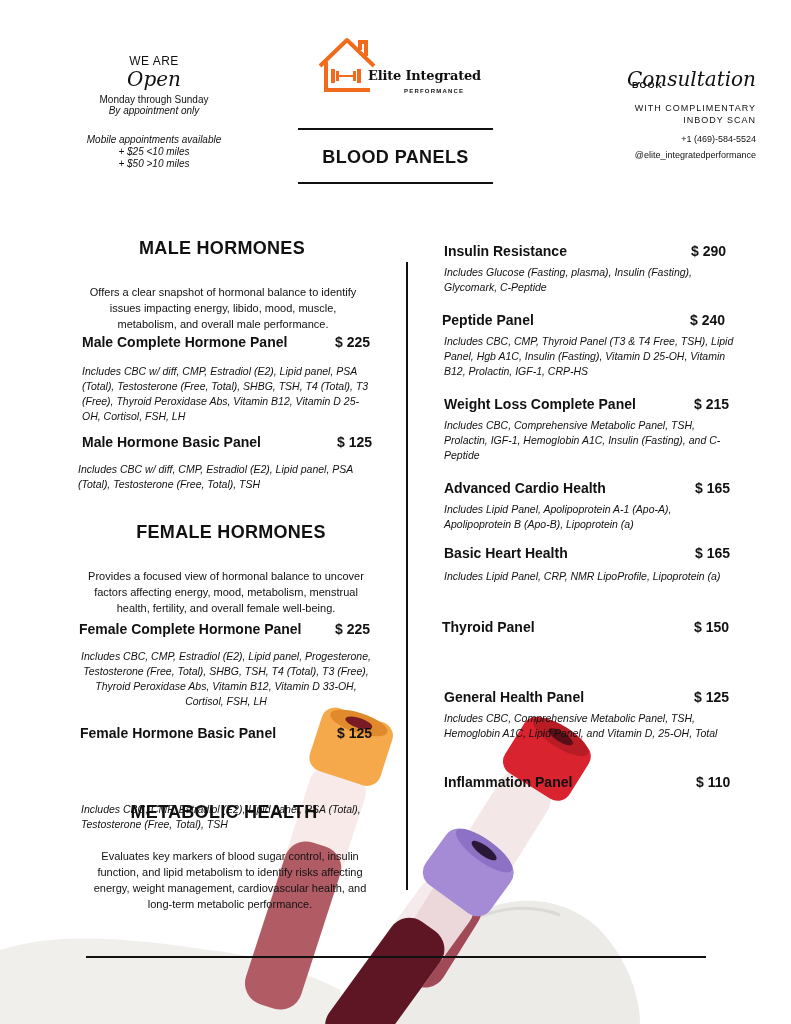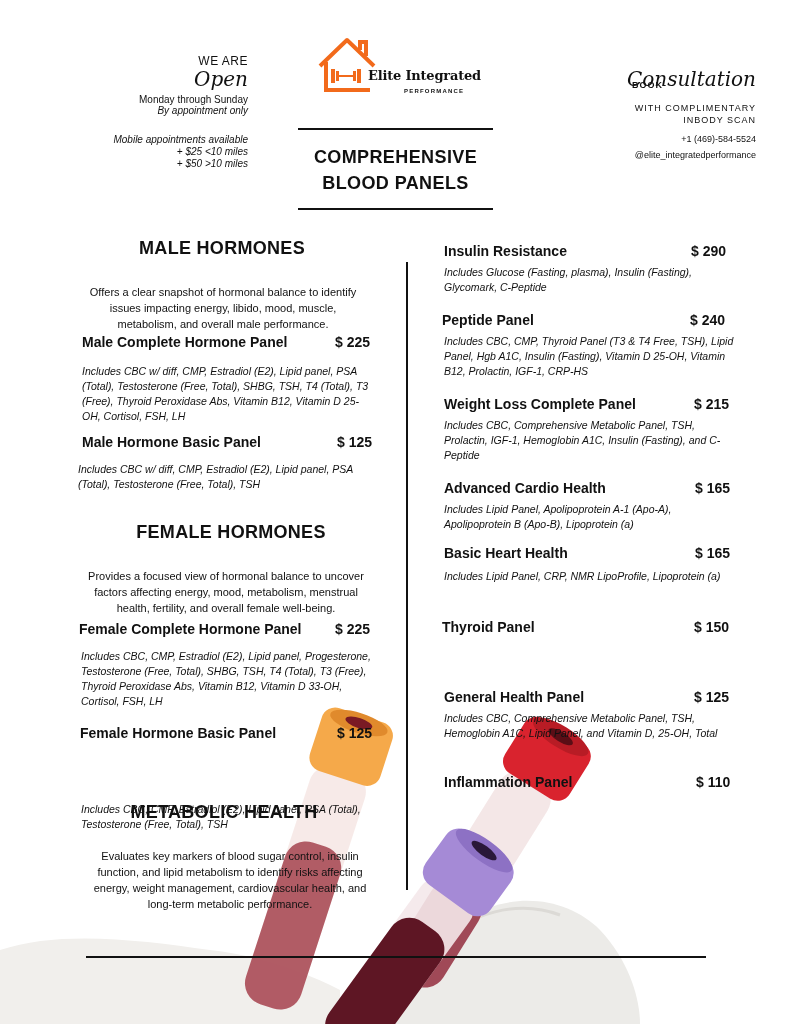--- a/index.html
+++ b/index.html
@@ -1,20 +1,20 @@
 <!DOCTYPE html>
 <html><head>
 <meta charset="utf-8">
 <style>
   * { box-sizing: border-box; margin: 0; padding: 0; }
   html, body { width: 791px; height: 1024px; background: #ffffff; overflow: hidden; }
   body { position: relative; font-family: "Liberation Sans", "DejaVu Sans", sans-serif; color: #111; }
 
   
-  .hdr-left { position: absolute; left: 88px; top: 54px; width: 160px; text-align: right; }
+  .hdr-left { position: absolute; left: 74px; top: 54px; width: 160px; text-align: center; }
   .we-are { font-size: 12px; letter-spacing: 0.5px; font-weight: 400; }
   .open-script { font-family: "DejaVu Serif", serif; font-style: italic; font-size: 20px; line-height: 22px; margin-top: 0px; }
   .hours { font-size: 10px; margin-top: 4px; }
   .appt { font-size: 10px; font-style: italic; }
   .mobile { margin-top: 18px; font-size: 10px; font-style: italic; line-height: 12px; }
 
   .logo { position: absolute; left: 316px; top: 36px; width: 160px; height: 62px; }
   .logo-house { position: absolute; left: 0; top: 0; width: 62px; height: 58px; }
   .logo-title { position: absolute; left: 52px; top: 32px; font-size: 13px; font-weight: 700; letter-spacing: -0.2px; font-family: "DejaVu Serif", serif; white-space: nowrap; }
   .logo-sub { position: absolute; left: 88px; top: 52px; font-size: 6px; letter-spacing: 1.2px; font-weight: 700; }
@@ -102,21 +102,20 @@
     <rect x="37" y="35" width="3" height="10" fill="#f26a1b"></rect>
     <rect x="41" y="33" width="4" height="14" fill="#f26a1b"></rect>
   </svg>
   <div class="logo-title">Elite Integrated</div>
   <div class="logo-sub">PERFORMANCE</div>
 </div>
 
 <div class="title-box">
   <div class="title-rule"></div>
   <div class="title-text">
-    <div>COMPREHENSIVE</div>
     <div>BLOOD PANELS</div>
   </div>
   <div class="title-rule"></div>
 </div>
 
 <div class="hdr-right">
   <div class="script-consult">
     <span>Consultation</span>
     <span class="book-overlay">BOOK</span>
   </div>
@@ -142,21 +141,21 @@
 
 <div class="panel" style="left:82px; top:434px; width:298px; height:60px;">
   <div class="panel-name">Male Hormone Basic Panel</div>
   <div class="panel-price" style="left:255px;">$ 125</div>
   <div class="panel-desc" style="left:-4px; top:28px; width:290px;">Includes CBC w/ diff, CMP, Estradiol (E2), Lipid panel, PSA (Total), Testosterone (Free, Total), TSH</div>
 </div>
 
 <div class="section-head" style="left:86px; top:522px; width:290px;">FEMALE HORMONES</div>
 <div class="section-desc" style="left:78px; top:550px; width:296px;">Provides a focused view of hormonal balance to uncover factors affecting energy, mood, metabolism, menstrual health, fertility, and overall female well-being.</div>
 
-<div class="panel" style="left:79px; top:621px; width:300px; height:90px;">
+<div class="panel" style="left:79px; top:621px; width:300px; height:90px;text-align:center;">
   <div class="panel-name">Female Complete Hormone Panel</div>
   <div class="panel-price" style="left:256px;">$ 225</div>
   <div class="panel-desc" style="left:2px; top:28px; width:290px;">Includes CBC, CMP, Estradiol (E2), Lipid panel, Progesterone, Testosterone (Free, Total), SHBG, TSH, T4 (Total), T3 (Free), Thyroid Peroxidase Abs, Vitamin B12, Vitamin D 33-OH, Cortisol, FSH, LH</div>
 </div>
 
 <div class="panel" style="left:80px; top:725px; width:300px; height:60px;">
   <div class="panel-name">Female Hormone Basic Panel</div>
   <div class="panel-price" style="left:257px;">$ 125</div>
   <div class="panel-desc" style="left:1px; top:42px; width:290px;margin-top:35px;">Includes CBC, CMP, Estradiol (E2), Lipid panel, PSA (Total), Testosterone (Free, Total), TSH</div>
 </div>

